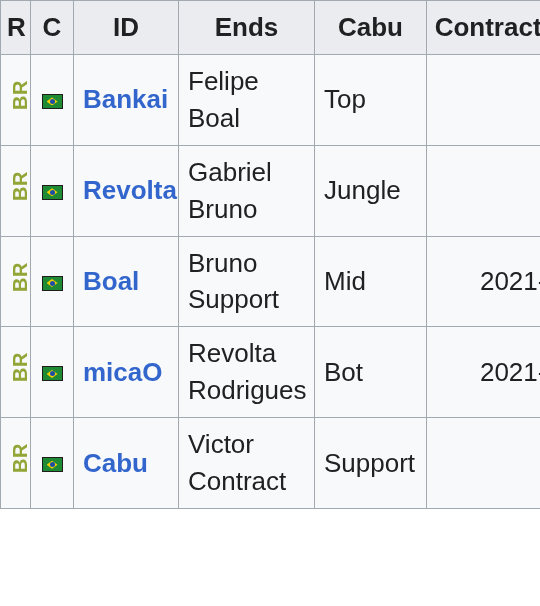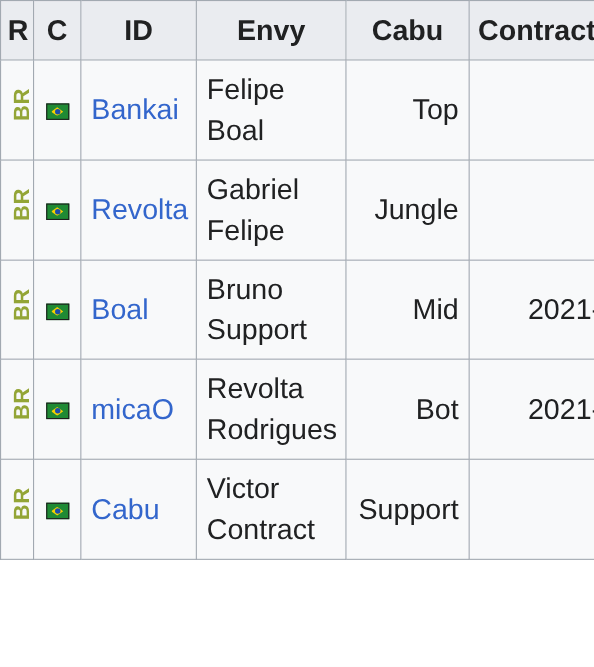--- a/index.html
+++ b/index.html
@@ -107,44 +107,45 @@
     margin-top: -2.5px;
     border-radius: 50%;
     background: #1c4ea8;
   }
 
   td.cell-id { text-align: left; padding-left: 9px; }
   .wiki-link {
     color: #3366cc;
     text-decoration: none;
     cursor: pointer;
+    font-weight: bold;
   }
   td.cell-name { text-align: left; }
-  td.cell-role { text-align: right; }
+  td.cell-role { text-align: left; }
   td.cell-contract { text-align: right; padding-right: 12px; }
 </style>
 </head>
 <body>
 
 <div class="roster-wrap">
   <table class="roster">
     <colgroup>
       <col class="c-r">
         <col class="c-c">
         <col class="c-id">
       <col class="c-nm">
         <col class="c-rl">
         <col class="c-ce">
     </colgroup>
     <thead>
       <tr>
         <th class="h-r">R</th>
         <th class="h-c">C</th>
         <th>ID</th>
-        <th>Envy</th>
+        <th>Ends</th>
         <th>Cabu</th>
         <th>Contract Ends</th>
       </tr>
     </thead>
     <tbody>
 
       <tr>
         <td class="cell-r">
           <span class="vert-region">BR</span>
         </td>
@@ -168,21 +169,21 @@
         </td>
         <td class="cell-c">
           <span class="flag">
             <span class="diamond"></span>
             <span class="globe"></span>
           </span>
         </td>
         <td class="cell-id">
           <span class="wiki-link">Revolta</span>
         </td>
-        <td class="cell-name">Gabriel Felipe</td>
+        <td class="cell-name">Gabriel Bruno</td>
         <td class="cell-role">Jungle</td>
         <td class="cell-contract">-</td>
       </tr>
 
       <tr>
         <td class="cell-r">
           <span class="vert-region">BR</span>
         </td>
         <td class="cell-c">
           <span class="flag">

